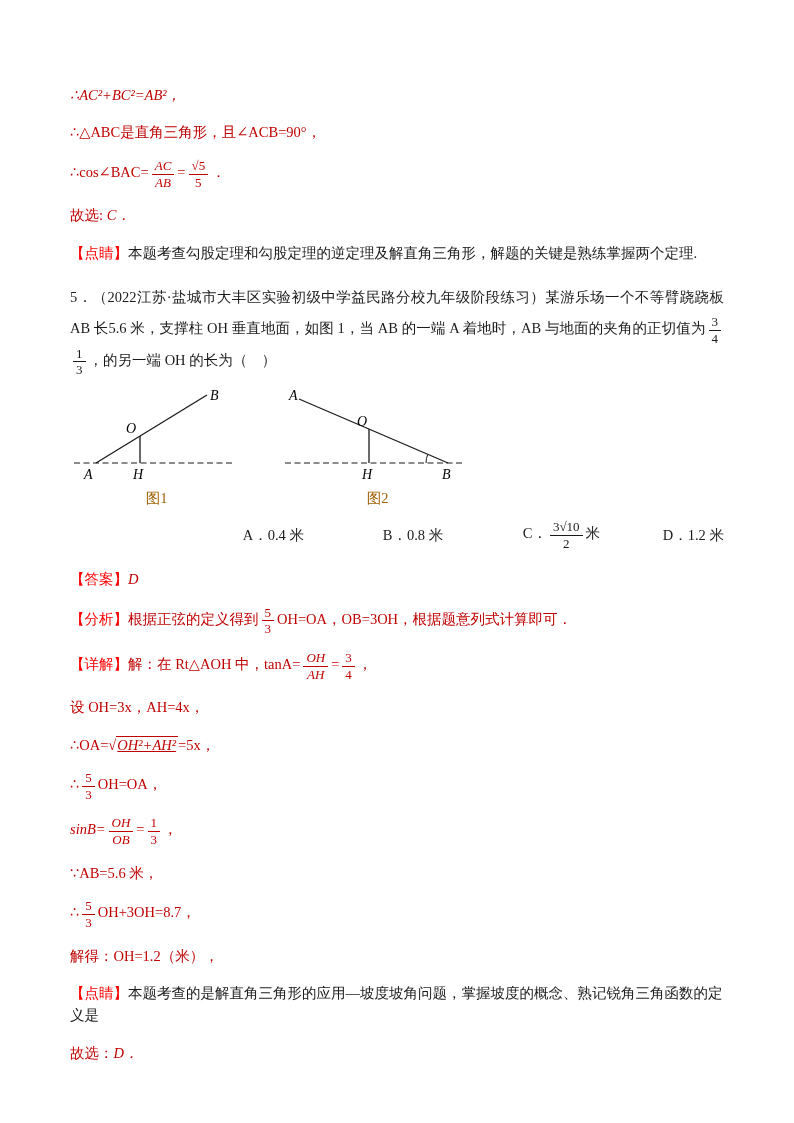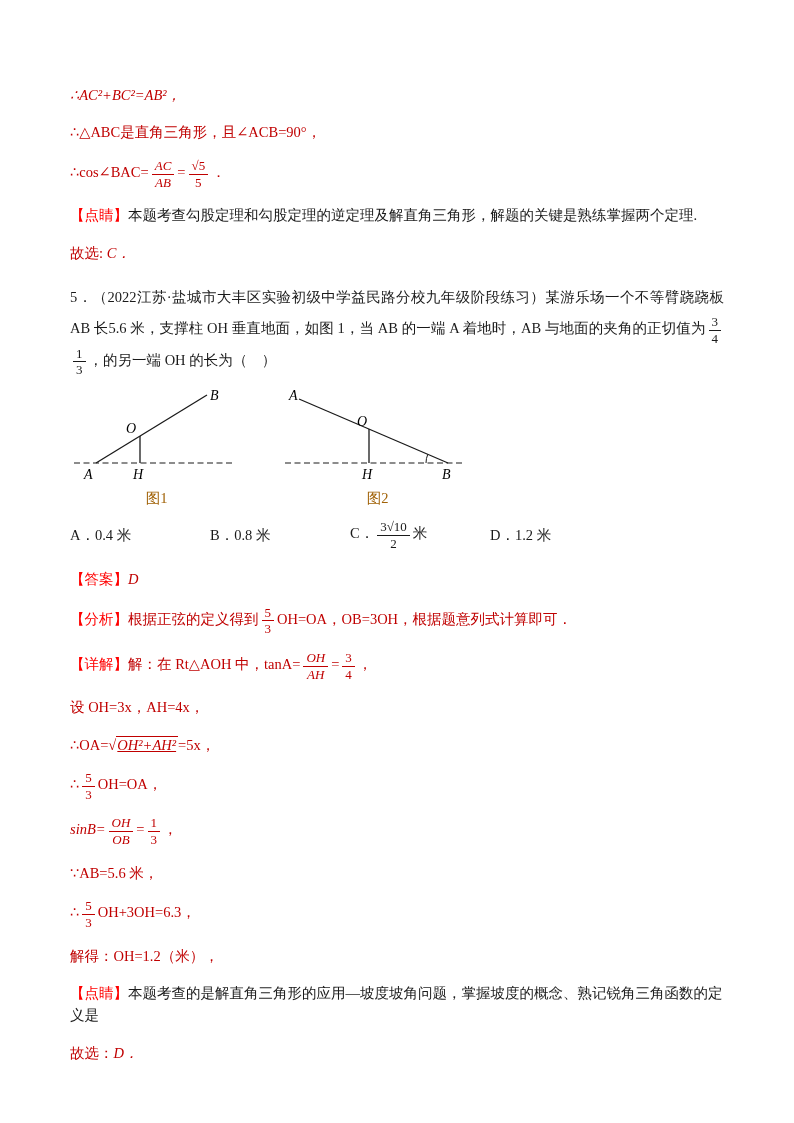--- a/index.html
+++ b/index.html
@@ -22,40 +22,40 @@
   .frac .num { display:block; padding:0 3px 1px; border-bottom:1px solid currentColor; }
   .frac .den { display:block; padding-top:1px; }
   .sqrt { white-space:nowrap; }
   .sqrt-body { border-top:1px solid currentColor; padding:0 2px 0 1px;text-decoration:underline; }
   .problem { line-height:2.15; margin:18px 0 6px 0; text-align:justify; }
   .figures { display:flex; gap:46px; margin:10px 0 2px 4px; }
   .figure { text-align:center; }
   .figure svg { display:block; }
   .fig-label { font-style:italic; font-size:14px; font-family:"Liberation Serif",serif; }
   .caption { font-size:14.5px; margin-top:4px; color:#a16207; }
-  .options { display:flex; align-items:center; margin:12px 0 18px 0; }
+  .options { display:flex; align-items:center; margin:12px 0 18px 0;justify-content:flex-end; }
   .opt { width:140px; }
   .opt:last-child { width:auto; }
   svg line, svg path { stroke:#1a1a1a; fill:none; }
 </style>
 </head>
 <body>
 
 <div class="page">
 
   <div class="line maroon it">∴AC²+BC²=AB²，</div>
   <div class="line maroon">∴△ABC是直角三角形，且∠ACB=90°，</div>
   <div class="line maroon">
     <span>∴cos∠BAC=</span><span class="frac"><span class="num it">AC</span><span class="den it">AB</span></span><span>=</span><span class="frac"><span class="num">√5</span><span class="den">5</span></span><span>．</span>
   </div>
+  <div class="line maroon">
+    <span>故选: </span><span class="it">C．</span>
+  </div>
   <div class="line">
     <span class="red">【点睛】</span><span class="black">本题考查勾股定理和勾股定理的逆定理及解直角三角形，解题的关键是熟练掌握两个定理.</span>
-  </div>
-  <div class="line maroon">
-    <span>故选: </span><span class="it">C．</span>
   </div>
 
   <div class="problem black">
     <span>5．（2022江苏·盐城市大丰区实验初级中学益民路分校九年级阶段练习）某游乐场一个不等臂跷跷板 AB 长5.6 米，支撑柱 OH 垂直地面，如图 1，当 AB 的一端 A 着地时，AB 与地面的夹角的正切值为</span><span class="frac"><span class="num">3</span><span class="den">4</span></span><span class="frac"><span class="num">1</span><span class="den">3</span></span><span>，的另一端 OH 的长为（　）</span>
   </div>
 
   <div class="figures">
     <div class="figure">
       <svg width="165" height="98" viewBox="0 0 165 98">
         <line x1="0" y1="76" x2="160" y2="76" stroke-width="1.2" stroke-dasharray="6 3.5"></line>
@@ -108,21 +108,21 @@
     <span>∴OA=</span><span class="sqrt"><span>√</span><span class="sqrt-body it">OH²+AH²</span></span><span>=5x，</span>
   </div>
   <div class="line maroon">
     <span>∴</span><span class="frac"><span class="num">5</span><span class="den">3</span></span><span>OH=OA，</span>
   </div>
   <div class="line maroon">
     <span class="it">sinB=</span><span class="frac"><span class="num it">OH</span><span class="den it">OB</span></span><span>=</span><span class="frac"><span class="num">1</span><span class="den">3</span></span><span>，</span>
   </div>
   <div class="line maroon">∵AB=5.6 米，</div>
   <div class="line maroon">
-    <span>∴</span><span class="frac"><span class="num">5</span><span class="den">3</span></span><span>OH+3OH=6.3，</span>
+    <span>∴</span><span class="frac"><span class="num">5</span><span class="den">3</span></span><span>OH+3OH=8.7，</span>
   </div>
   <div class="line maroon">解得：OH=1.2（米），</div>
   <div class="line">
     <span class="red">【点睛】</span><span class="black">本题考查的是解直角三角形的应用—坡度坡角问题，掌握坡度的概念、熟记锐角三角函数的定义是</span>
   </div>
 
   <div class="line maroon">
     <span>故选：</span><span class="it">D．</span>
   </div>
 

